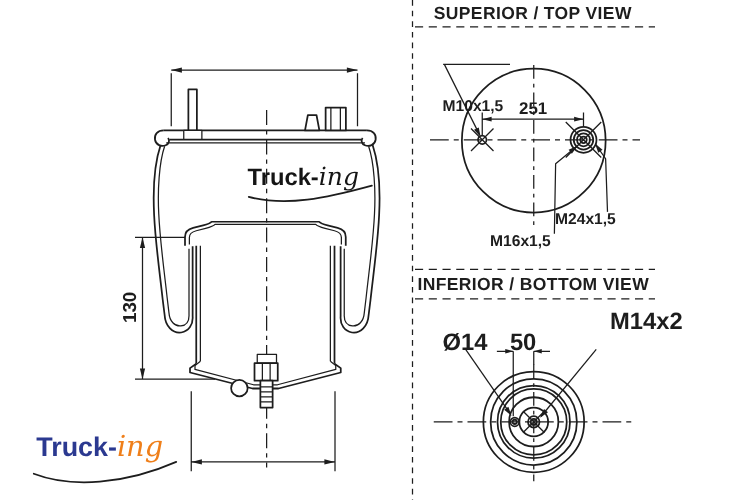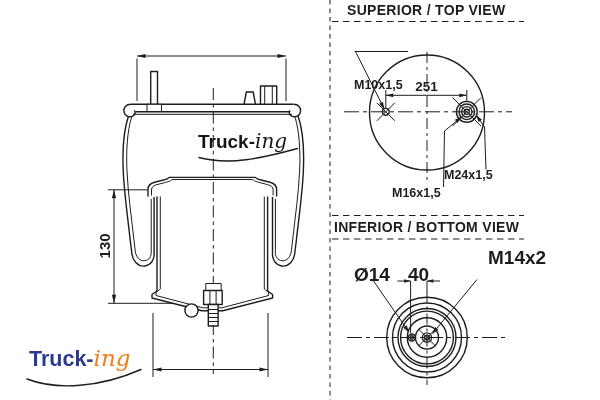--- a/index.html
+++ b/index.html
@@ -183,21 +183,21 @@
   <div class="lbl big ctr rot" style="left:89px;top:238px;width:32px;">130</div>
 
   <div class="lbl ttl" style="left:347px;top:3px;">SUPERIOR / TOP VIEW</div>
   <div class="lbl med" style="left:354px;top:55px;margin-top:24px;">M10x1,5</div>
   <div class="lbl ctr" style="left:404px;top:80px;width:45px;font-size:13.5px;">251</div>
   <div class="lbl med" style="left:444px;top:169px;">M24x1,5</div>
   <div class="lbl med" style="left:392px;top:186.5px;">M16x1,5</div>
 
   <div class="lbl ttl" style="left:334px;top:219.5px;">INFERIOR / BOTTOM VIEW</div>
   <div class="lbl" style="left:354px;top:265px;">Ø14</div>
-  <div class="lbl ctr" style="left:402px;top:265px;width:33px;">40</div>
+  <div class="lbl ctr" style="left:402px;top:265px;width:33px;">50</div>
   <div class="lbl" style="left:467px;top:248px;margin-left:21px;">M14x2</div>
 
   <div class="brand" id="logo-drawing">
     <span class="b">Truck-</span><span class="s">ing</span>
   </div>
   <div class="brand" id="logo-footer">
     <span class="b">Truck-</span><span class="s">ing</span>
   </div>
 
 </div>

